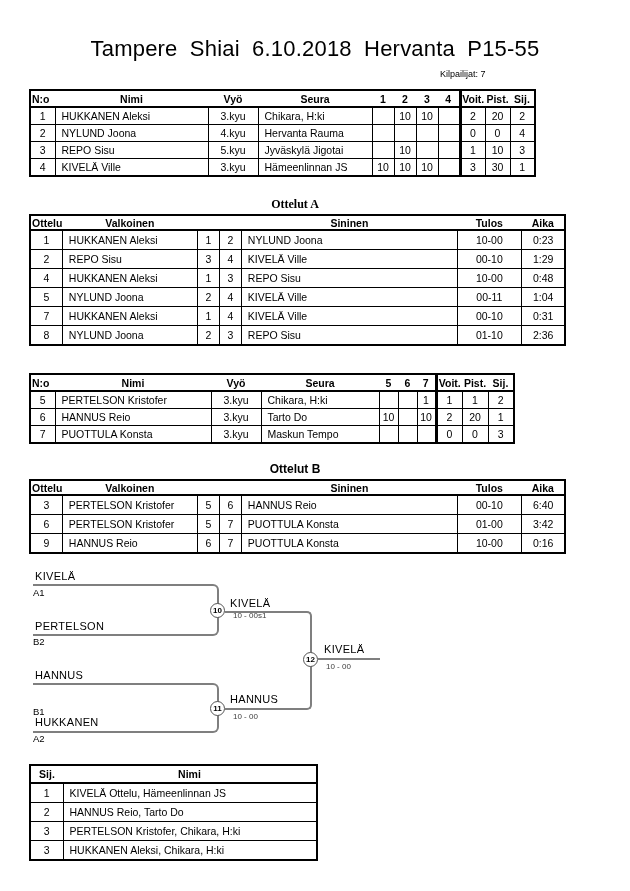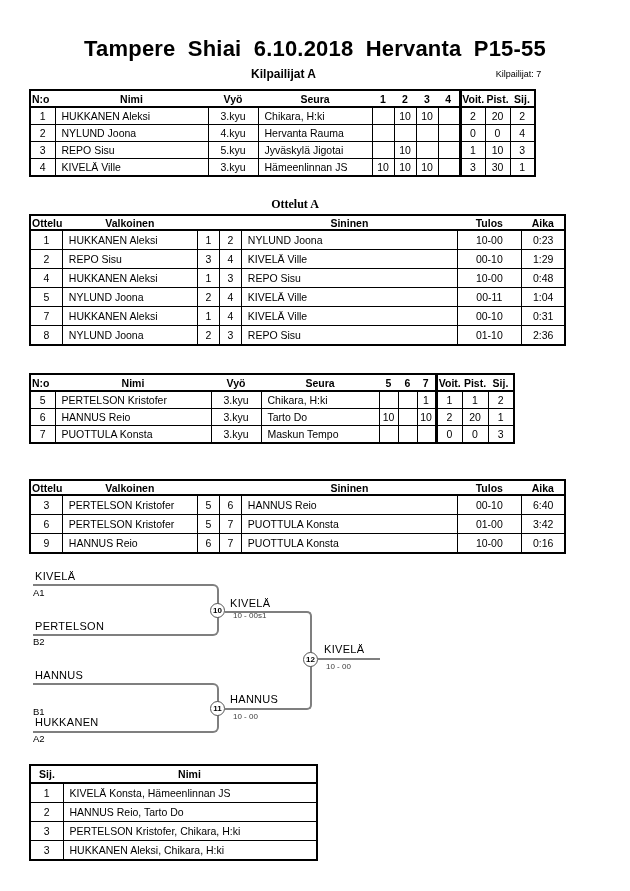--- a/index.html
+++ b/index.html
@@ -5,24 +5,24 @@
   html,body { margin:0; padding:0; background:#e8e8e8; }
   .page {
     position:relative; width:630px; height:891px; background:#ffffff;
     font-family:"Liberation Sans", sans-serif; color:#000; overflow:hidden;
     margin:0 auto;
   }
   .abs { position:absolute; }
 
   .main-title {
     left:0; top:36px; width:630px; text-align:center;
-    font-size:22px; font-weight:bold; word-spacing:6px; letter-spacing:0.2px;
+    font-size:22px; font-weight:normal; word-spacing:6px; letter-spacing:0.2px;
   }
   .section-title { font-size:12px; font-weight:bold; text-align:center; }
-  .count-label { font-size:9px; text-align:center; }
+  .count-label { font-size:9px; text-align:left; }
 
   table.sheet { border-collapse:collapse; table-layout:fixed; border:2px solid #000; }
   table.sheet th {
     font-size:10.5px; font-weight:bold; padding:0; text-align:center;
     border:none; border-bottom:2px solid #000; white-space:nowrap; overflow:hidden;
   }
   table.sheet td {
     font-size:10.5px; padding:0; text-align:center; border:1px solid #000;
     white-space:nowrap; overflow:hidden;
   }
@@ -85,21 +85,20 @@
     font-size:8px; font-weight:bold; line-height:13px; text-align:center; z-index:2;
   }
 </style>
 </head>
 <body>
 
 <div class="page">
 
   <div class="abs main-title">Tampere Shiai 6.10.2018 Hervanta P15-55</div>
 
-  <div class="abs section-title" style="left:30px; top:67px; width:507px;">Kilpailijat A</div>
   <div class="abs count-label" style="left:440px; top:69px; width:157px;">Kilpailijat: 7</div>
 
   <table class="sheet t-ka abs" style="left:29px; top:89px;">
     <colgroup>
       <col style="width:25px">
         <col style="width:153px">
         <col style="width:50px">
         <col style="width:114px">
       <col style="width:22px">
         <col style="width:22px">
@@ -322,20 +321,21 @@
           <td></td>
           <td></td>
           <td></td>
           <td>0</td>
           <td>0</td>
           <td>3</td>
         </tr>
       </tbody>
   </table>
 
+  <div class="abs section-title" style="left:30px; top:462px; width:530px;">Ottelut B</div>
 
   <table class="sheet t-ot abs" style="left:29px; top:479px;">
     <colgroup>
       <col style="width:26px">
         <col style="width:135px">
         <col style="width:22px">
         <col style="width:22px">
       <col style="width:216px">
         <col style="width:64px">
         <col style="width:44px">
@@ -417,21 +417,21 @@
     </colgroup>
     <thead>
         <tr>
           <th>Sij.</th>
           <th>Nimi</th>
         </tr>
       </thead>
     <tbody>
         <tr>
           <td>1</td>
-          <td>KIVELÄ Konsta, Hämeenlinnan JS</td>
+          <td>KIVELÄ Ottelu, Hämeenlinnan JS</td>
         </tr>
         <tr>
           <td>2</td>
           <td>HANNUS Reio, Tarto Do</td>
         </tr>
         <tr>
           <td>3</td>
           <td>PERTELSON Kristofer, Chikara, H:ki</td>
         </tr>
         <tr>

